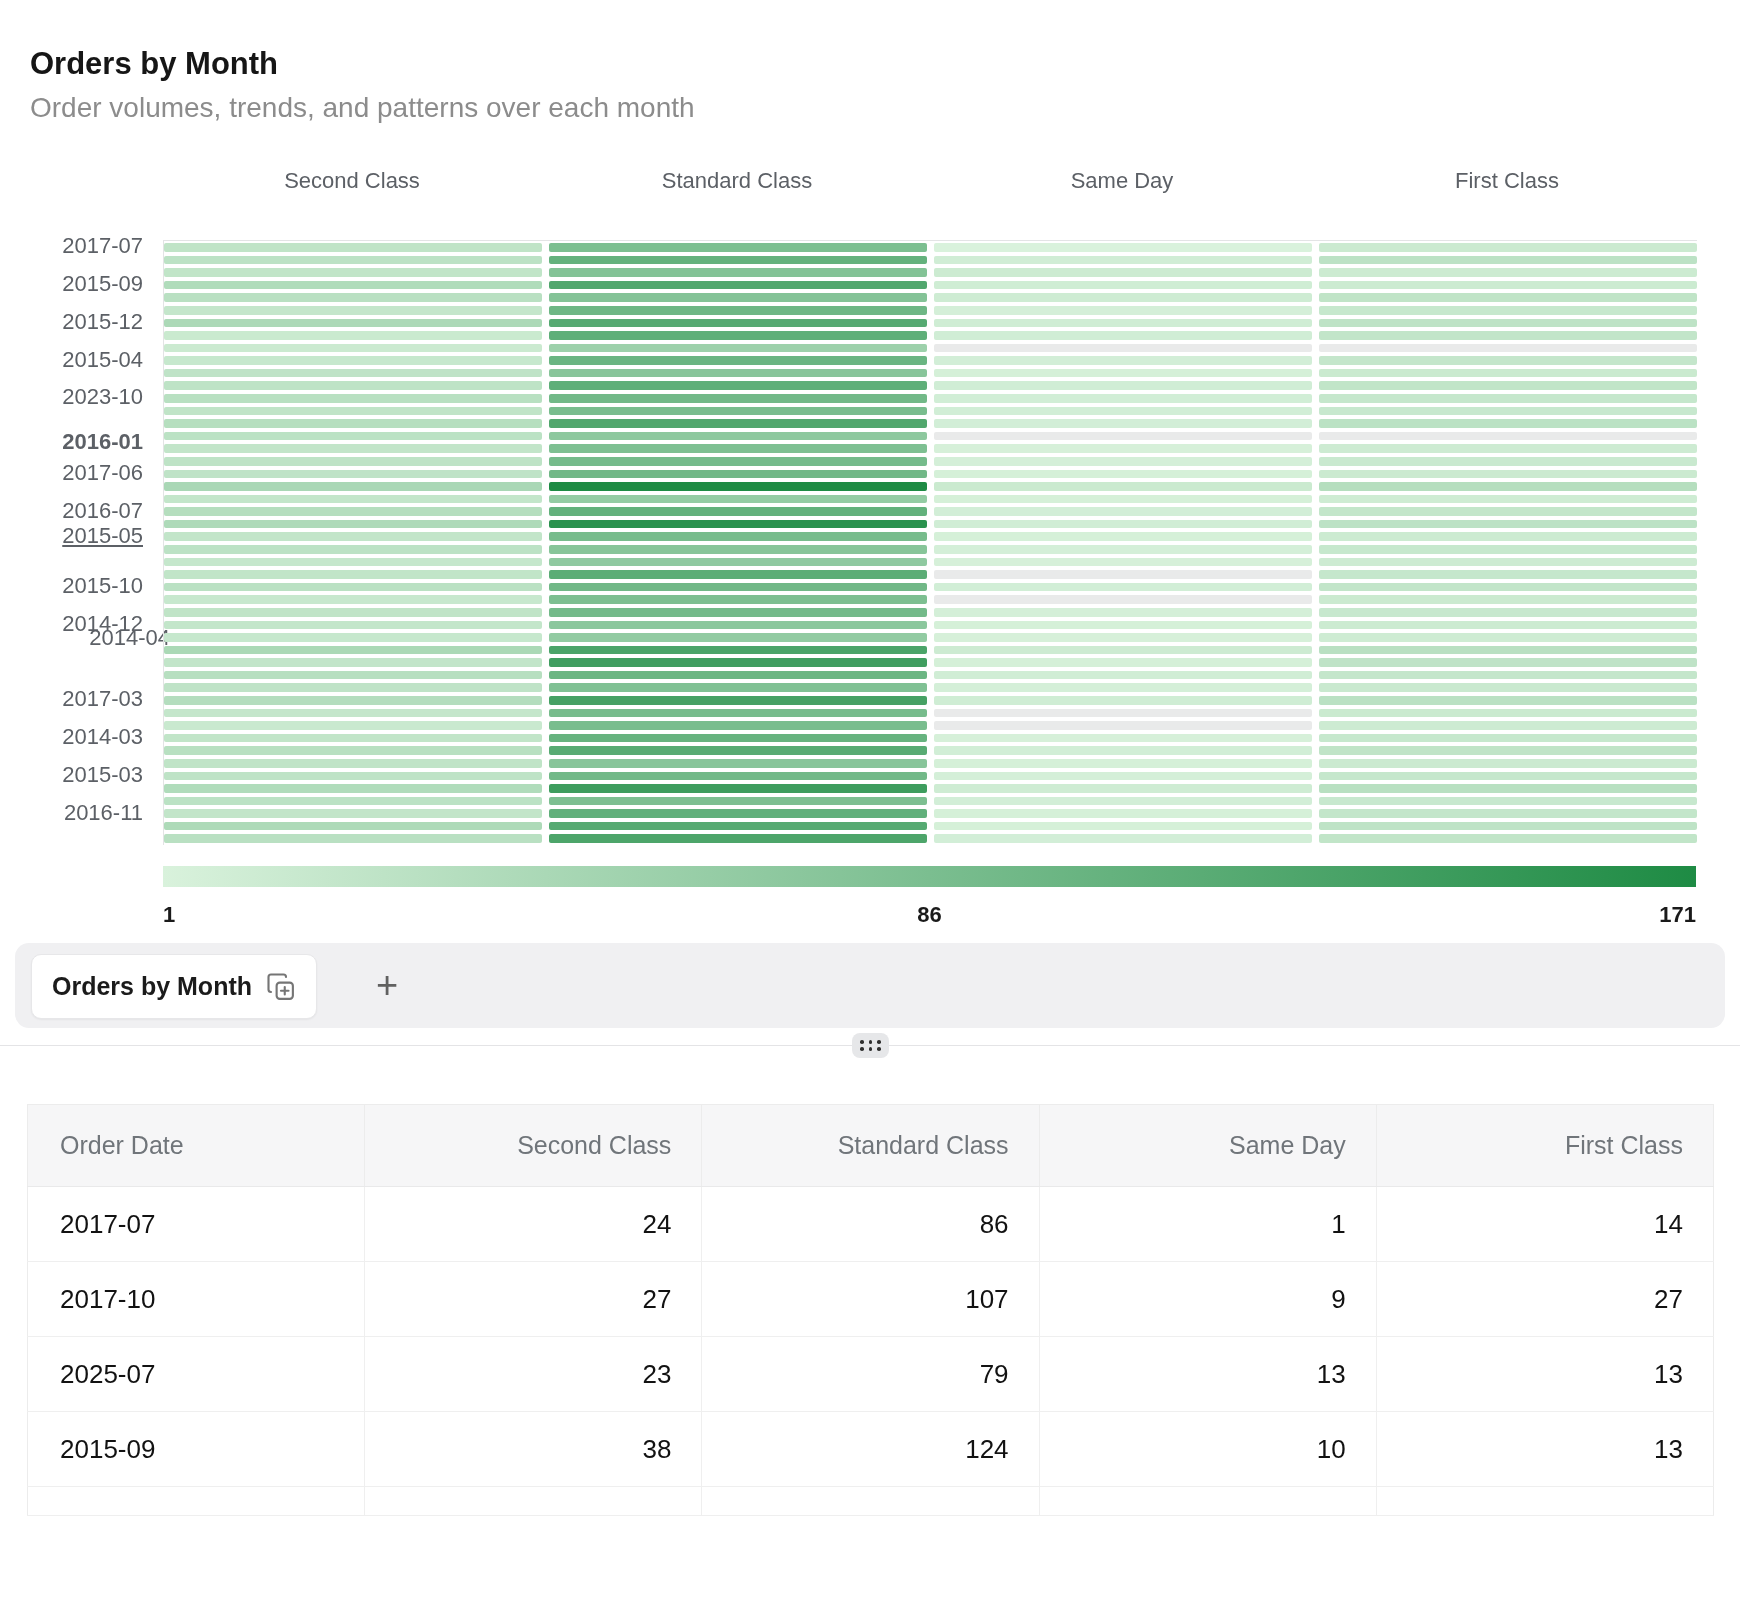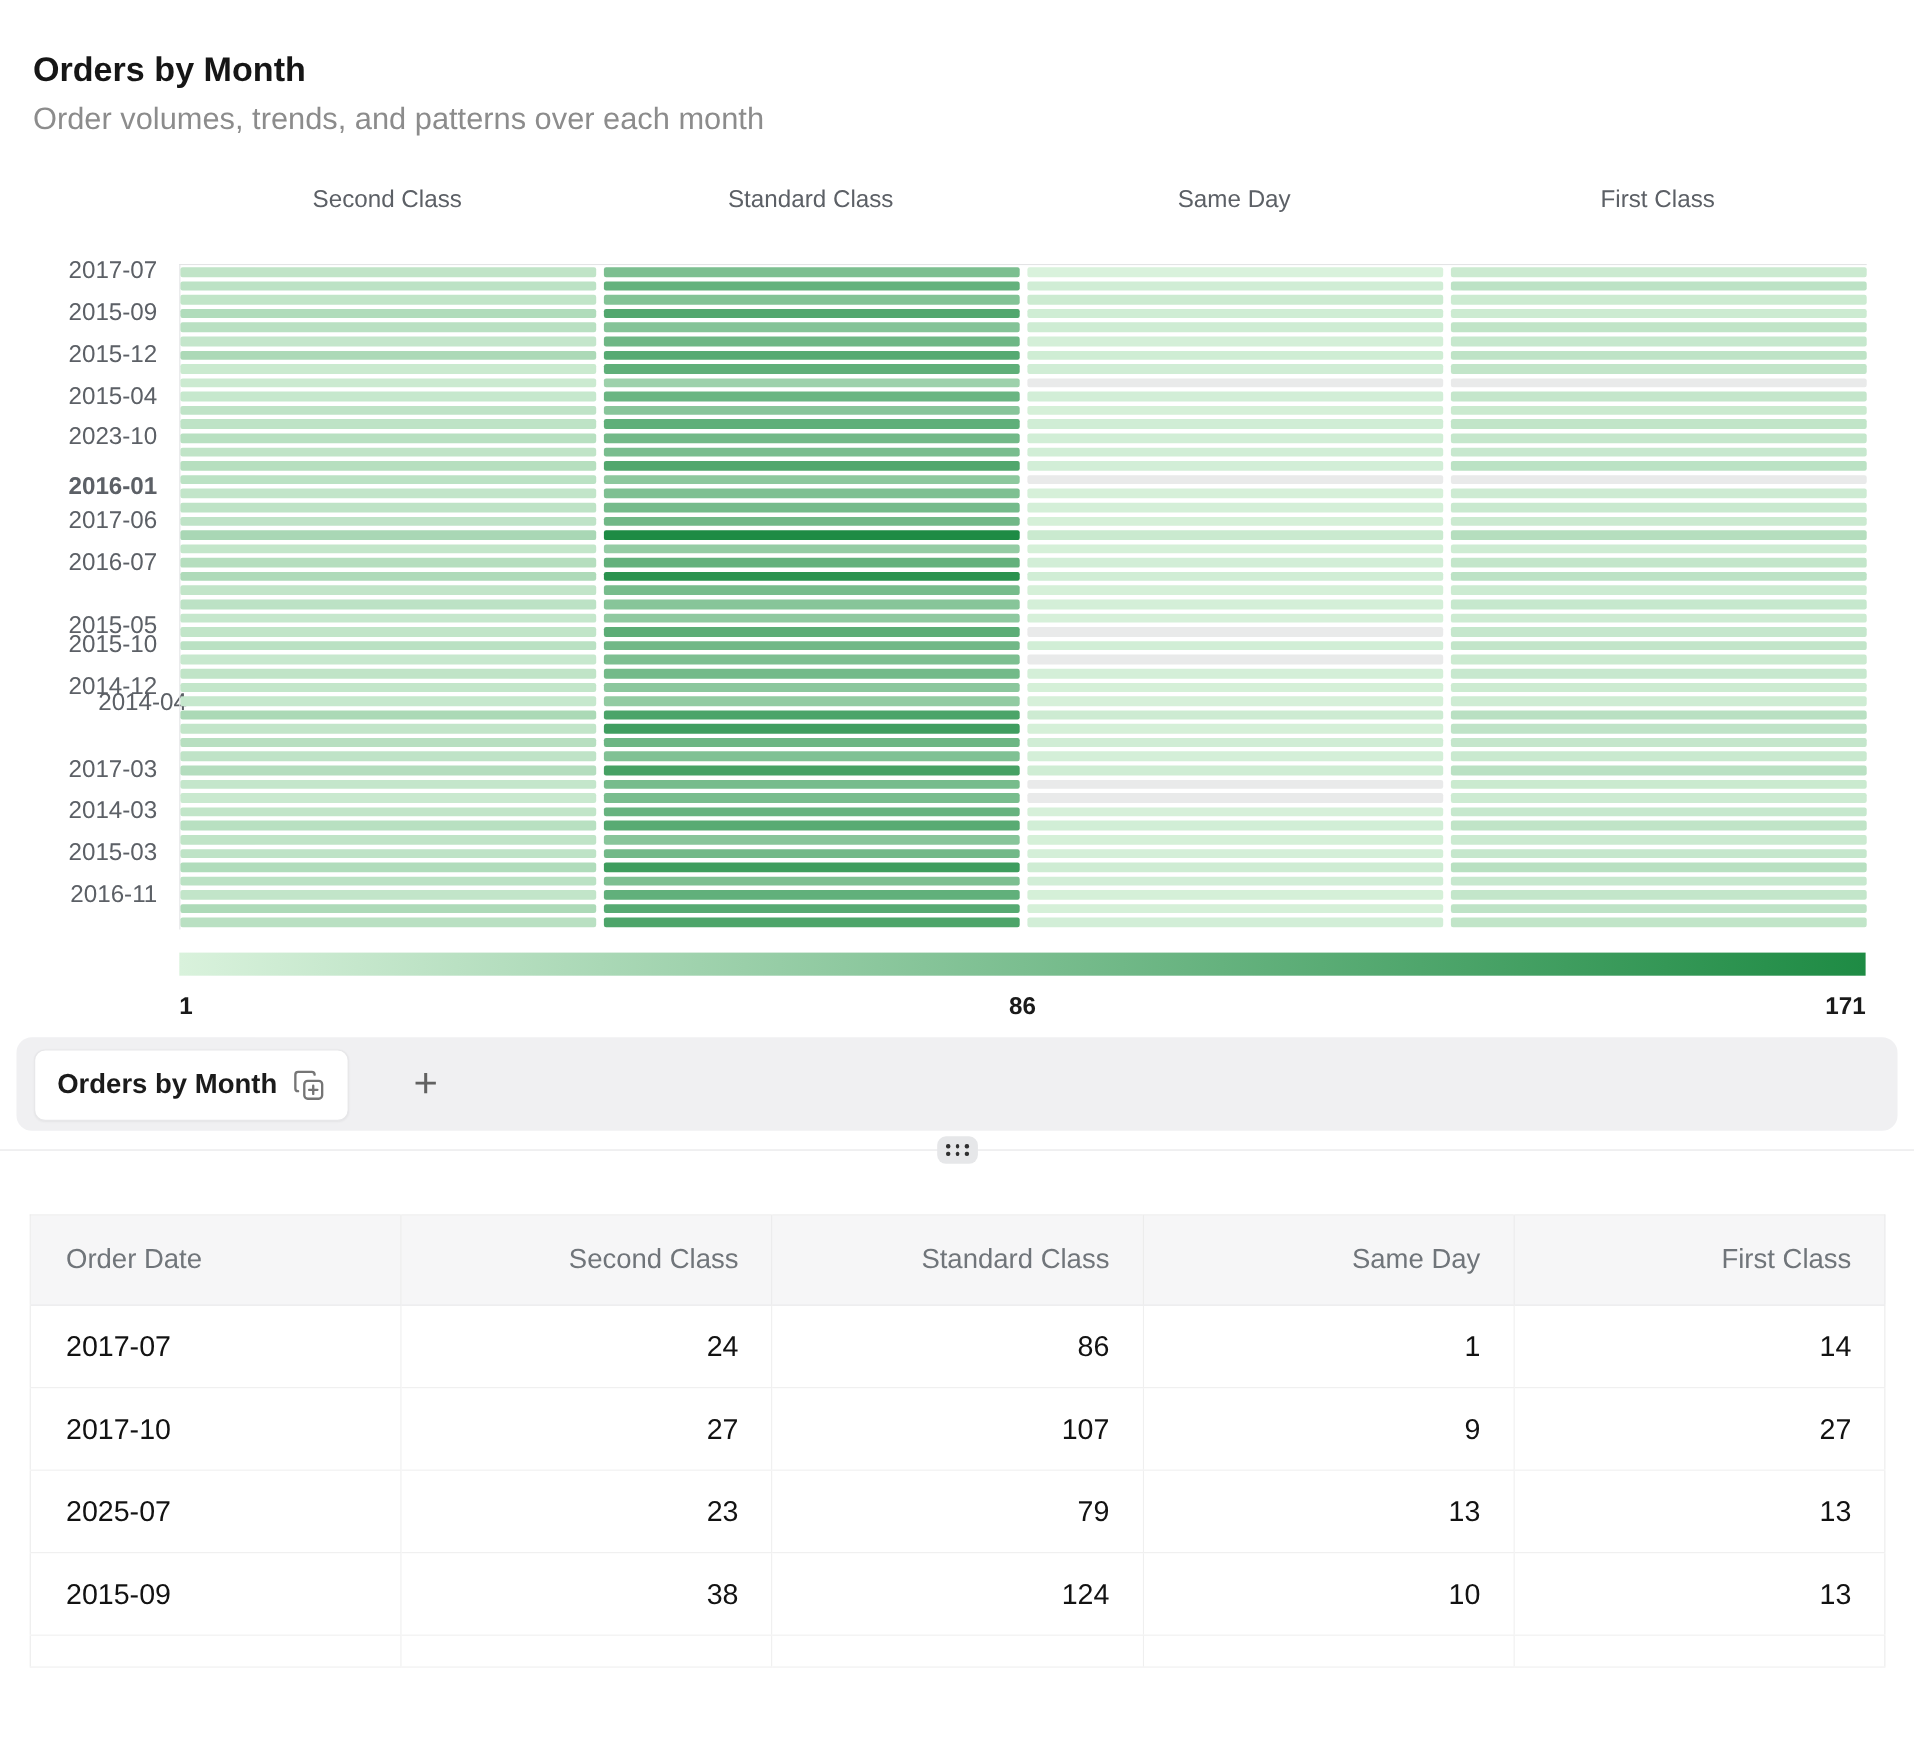--- a/index.html
+++ b/index.html
@@ -87,21 +87,21 @@
 
 <div id="y-labels">
     <div class="y-label" style="top: 235.292px;">2017-07</div>
     <div class="y-label" style="top: 273.042px;">2015-09</div>
     <div class="y-label" style="top: 310.792px;">2015-12</div>
     <div class="y-label" style="top: 348.542px;">2015-04</div>
     <div class="y-label" style="top: 386.292px;">2023-10</div>
     <div class="y-label" style="top: 431px; font-weight: bold;">2016-01</div>
     <div class="y-label" style="top: 461.792px;">2017-06</div>
     <div class="y-label" style="top: 499.542px;">2016-07</div>
-    <div class="y-label" style="top: 557px;">2015-05</div>
+    <div class="y-label" style="top: 525px; text-decoration: underline;">2015-05</div>
     <div class="y-label" style="top: 575.042px;">2015-10</div>
     <div class="y-label" style="top: 612.792px;">2014-12</div>
     <div class="y-label" style="top: 627px; margin-left: 27px;">2014-04</div>
     <div class="y-label" style="top: 688.292px;">2017-03</div>
     <div class="y-label" style="top: 726.042px;">2014-03</div>
     <div class="y-label" style="top: 763.792px;">2015-03</div>
     <div class="y-label" style="top: 801.542px;">2016-11</div>
   </div>
 
 <div id="plot" class="abs">

